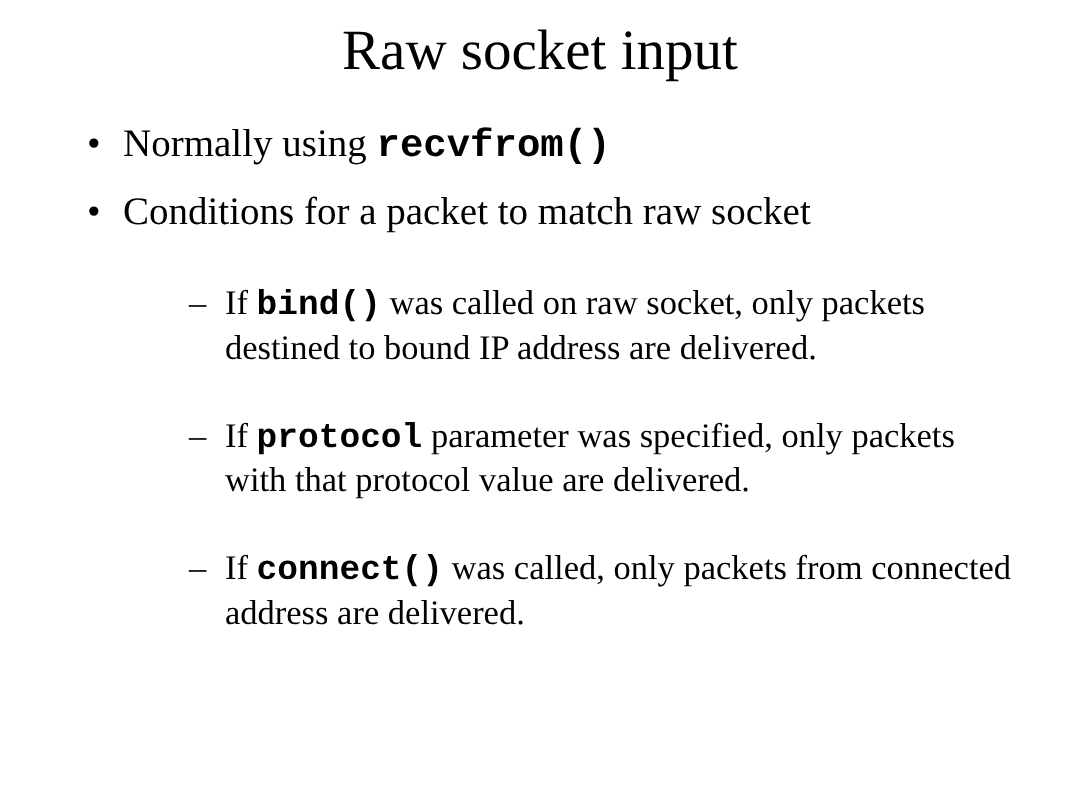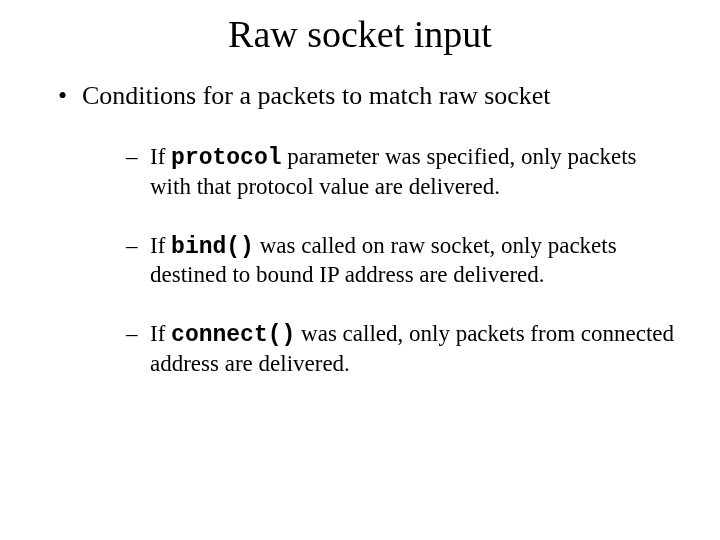--- a/index.html
+++ b/index.html
@@ -66,27 +66,30 @@
   }
 </style>
 </head>
 <body>
 
 <div class="slide">
   <h1 class="title">Raw socket input</h1>
 
   <ul class="level1">
     <li>
-      <span>Conditions for a packets to match raw socket</span>
+      <span>Normally using </span><span class="mono">recvfrom()</span>
+    </li>
+    <li>
+      <span>Conditions for a packet to match raw socket</span>
       <ul class="level2">
         <li>
-          <span>If </span><span class="mono">protocol</span><span> parameter was specified, only packets with that protocol value are delivered.</span>
+          <span>If </span><span class="mono">bind()</span><span> was called on raw socket, only packets destined to bound IP address are delivered.</span>
         </li>
         <li>
-          <span>If </span><span class="mono">bind()</span><span> was called on raw socket, only packets destined to bound IP address are delivered.</span>
+          <span>If </span><span class="mono">protocol</span><span> parameter was specified, only packets with that protocol value are delivered.</span>
         </li>
         <li>
           <span>If </span><span class="mono">connect()</span><span> was called, only packets from connected address are delivered.</span>
         </li>
       </ul>
     </li>
   </ul>
 </div>
 
 </body></html>

